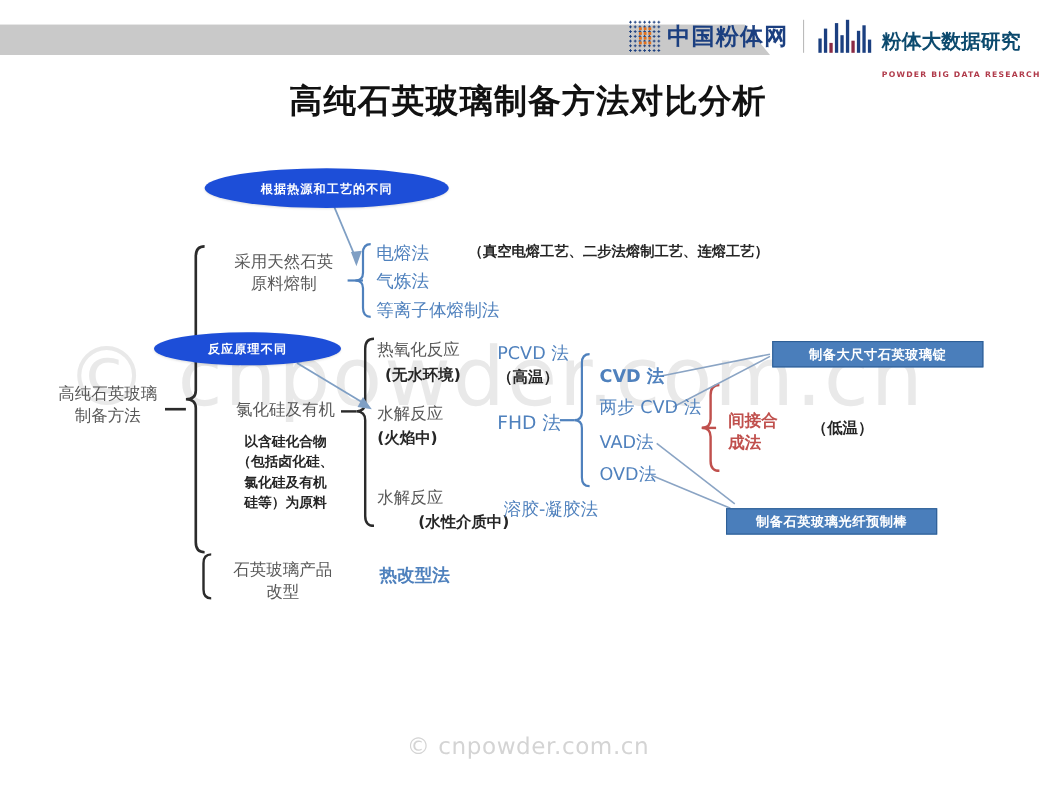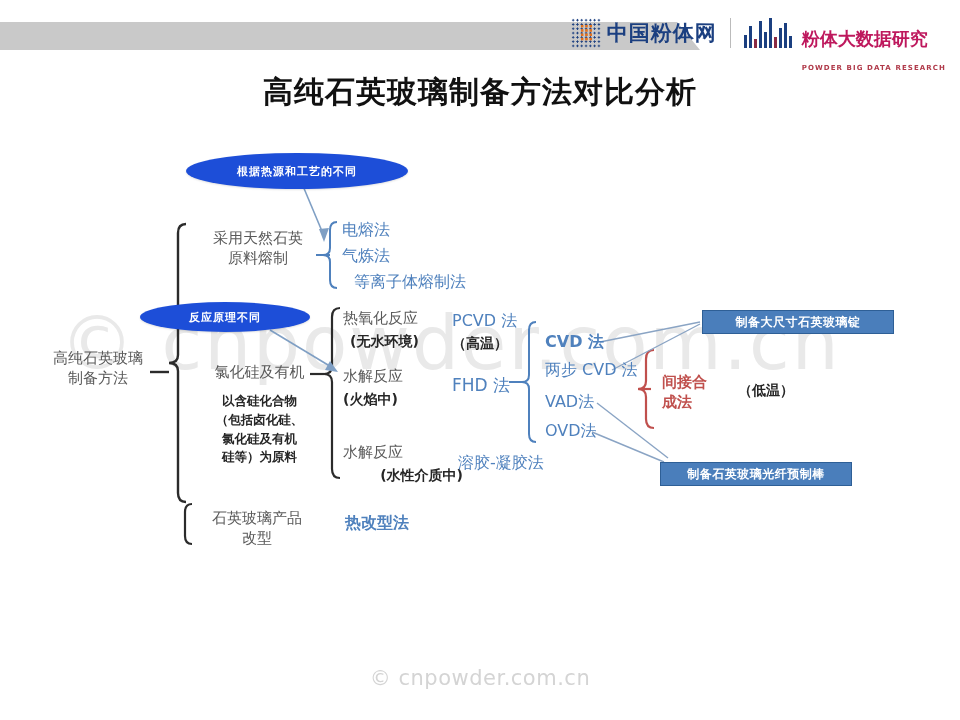--- a/index.html
+++ b/index.html
@@ -23,21 +23,21 @@
      background-size:4.3px 4.3px;}
   .logo-mark .ppatch{position:absolute;left:9px;top:6px;width:13px;height:18px;
      background-image:radial-gradient(#e2711d 40%,transparent 42%);
      background-size:4.3px 4.3px;}
   .logo-cn{font-size:21px;font-weight:bold;color:#1b3f80;letter-spacing:1px;
      font-family:"DejaVu Sans","Liberation Sans",sans-serif;}
   .logo-sep{width:1px;height:30px;background:#bbbbbb;margin:0 13px;}
   .bars{display:flex;align-items:flex-end;height:30px;margin-right:8px;}
   .bars i{display:block;width:3px;margin-right:2px;background:#1b3f80;}
   .logo-right{display:flex;flex-direction:column;justify-content:center;}
-  .logo-right .cn2{font-size:18px;font-weight:bold;color:#be185d;line-height:1.05;margin-top:36px;}
+  .logo-right .cn2{font-size:18px;font-weight:bold;color:#0c4a6e;line-height:1.05;margin-top:36px;}
   .logo-right .en2{font-size:7px;font-weight:bold;color:#b03a4a;letter-spacing:1.1px;margin-top:15px;}
 
   
   .title{
     position:absolute;left:0;top:72px;width:960px;text-align:center;
     font-size:30px;font-weight:bold;color:#111111;letter-spacing:1px;
   }
 
   
   .wm{position:absolute;color:#e9e9e9;font-size:74px;font-weight:500;
@@ -139,22 +139,23 @@
   <div class="oval" style="left:186px;top:153px;width:222px;height:36px;">根据热源和工艺的不同</div>
   <div class="oval" style="left:140px;top:302px;width:170px;height:30px;font-size:11px;">反应原理不同</div>
 
   <div class="node" style="left:44px;top:348px;width:108px;font-size:15px;">高纯石英玻璃
 制备方法</div>
 
   <div class="node" style="left:193px;top:228px;width:130px;">采用天然石英
 原料熔制</div>
 
   <div class="node blue" style="left:342px;top:219px;width:120px;text-align:left;font-size:16px;">电熔法</div>
+  <div class="node dark" style="left:426px;top:221px;width:330px;text-align:left;font-size:13px;font-weight:bold;">（真空电熔工艺、二步法熔制工艺、连熔工艺）</div>
   <div class="node blue" style="left:342px;top:245px;width:120px;text-align:left;font-size:16px;">气炼法</div>
-  <div class="node blue" style="left:342px;top:271px;width:180px;text-align:left;font-size:16px;margin-left:12px;">等离子体熔制法</div>
+  <div class="node blue" style="left:342px;top:271px;width:180px;text-align:left;font-size:16px;">等离子体熔制法</div>
 
   <div class="node" style="left:192px;top:362px;width:135px;">氯化硅及有机</div>
   <div class="node dark" style="left:192px;top:392px;width:135px;font-size:12.5px;line-height:1.5;">以含硅化合物
 （包括卤化硅、
 氯化硅及有机
 硅等）为原料</div>
 
   <div class="node" style="left:343px;top:308px;width:110px;text-align:left;">热氧化反应</div>
   <div class="node dark" style="left:350px;top:332px;width:110px;text-align:left;font-size:14px;">(无水环境)</div>
   <div class="node blue" style="left:452px;top:310px;width:100px;text-align:left;font-size:16px;">PCVD 法</div>

